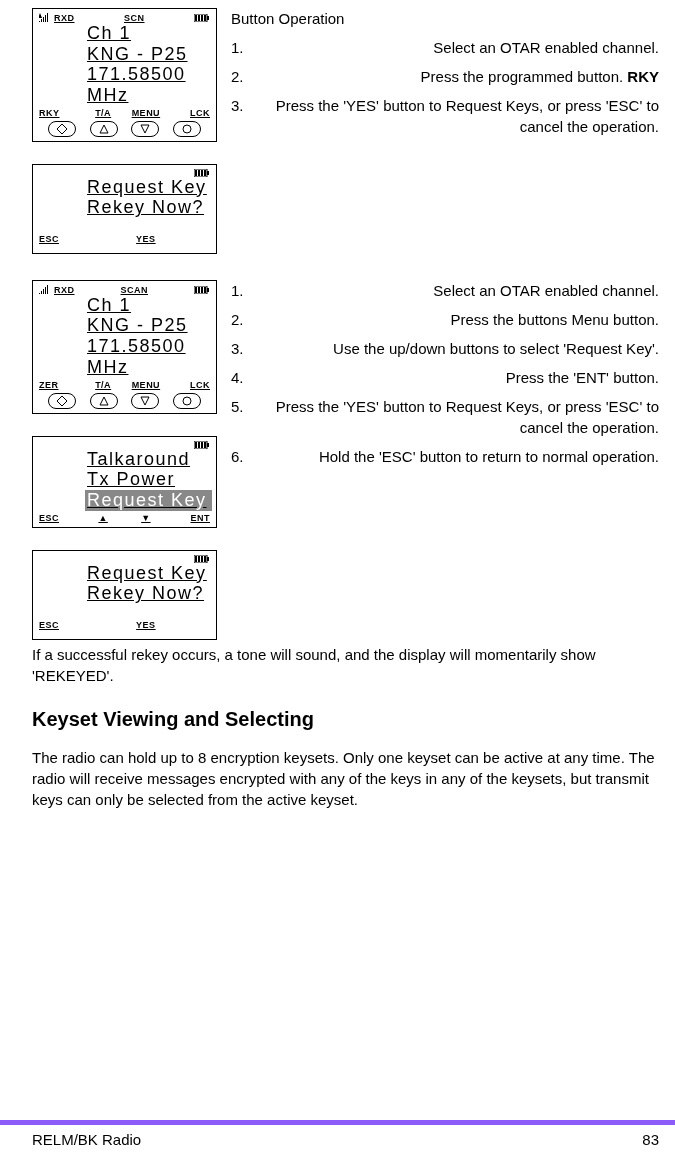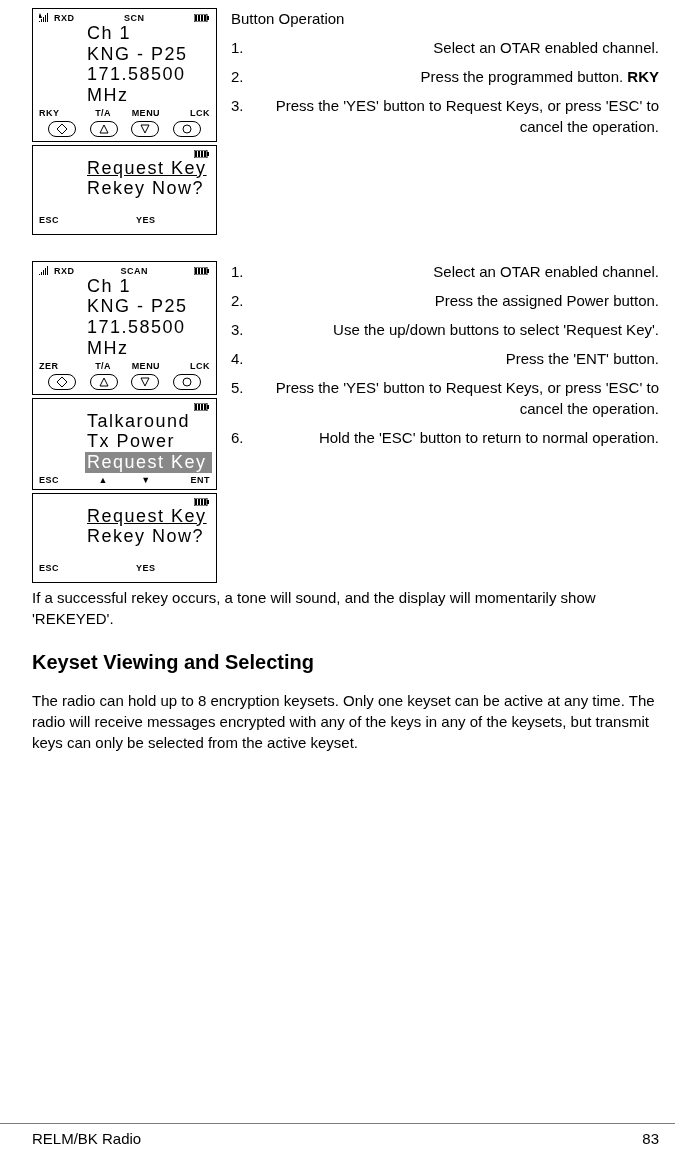--- a/index.html
+++ b/index.html
@@ -11,21 +11,21 @@
     color: #000;
     width: 675px;
     background: #fff;
   }
   .page {
     padding: 8px 16px 8px 32px;
     min-height: 1120px;
     position: relative;
   }
   .row { display: flex; align-items: flex-start; }
-  .lcds { display: flex; flex-direction: column; gap: 3px; margin-right: 14px; }
+  .lcds { display: flex; flex-direction: column; gap: 22px; margin-right: 14px; text-decoration: underline; }
   .lcd {
     border: 1.5px solid #000;
     width: 185px;
     font-family: Arial, sans-serif;
     background: #fff;
     position: relative;
     padding: 4px 6px 4px 6px;
   }
   .lcd .status { display: flex; justify-content: space-between; align-items: center; font-size: 9px; font-weight: bold; letter-spacing: 0.5px; }
   .lcd .status .left { display:flex; align-items:center; gap:3px;}
@@ -45,21 +45,21 @@
   .textcol { flex: 1; }
   .textcol p { margin: 0 0 8px 0; line-height: 1.4; }
   .section-title { font-size: 15px; margin: 0 0 10px 0; }
   ol { margin: 0; padding: 0; list-style: none; }
   ol li { display: flex; margin-bottom: 8px; line-height: 1.4; }
   ol li .num { width: 36px; flex-shrink:0;}
   ol li .txt { flex:1;text-align:right;}
   h3 { font-size: 20px; font-weight: bold; margin: 22px 0 8px 0; }
   .body-p { margin: 16px 0 10px 0; line-height: 1.4; }
   .footer {
-    border-top: 1px solid #8b5cf6;
+    border-top: 5px solid #8b5cf6;
     display: flex; justify-content: space-between;
     padding: 6px 16px 10px 32px;
     font-size: 15px;
     width: 675px;
     margin-top: auto;
   }
   .wrapper { display:flex; flex-direction:column; min-height:1157px;}
   .bold { font-weight:bold;}
 </style>
 </head>
@@ -277,21 +277,21 @@
   </div>
 
   <div class="textcol">
     <ol>
       <li>
               <span class="num">1.</span>
               <span class="txt">Select an OTAR enabled channel.</span>
             </li>
       <li>
               <span class="num">2.</span>
-              <span class="txt">Press the assigned Power button.</span>
+              <span class="txt">Press the buttons Menu button.</span>
             </li>
       <li>
               <span class="num">3.</span>
               <span class="txt">Use the up/down buttons to select 'Request Key'.</span>
             </li>
       <li>
               <span class="num">4.</span>
               <span class="txt">Press the 'ENT' button.</span>
             </li>
       <li>

